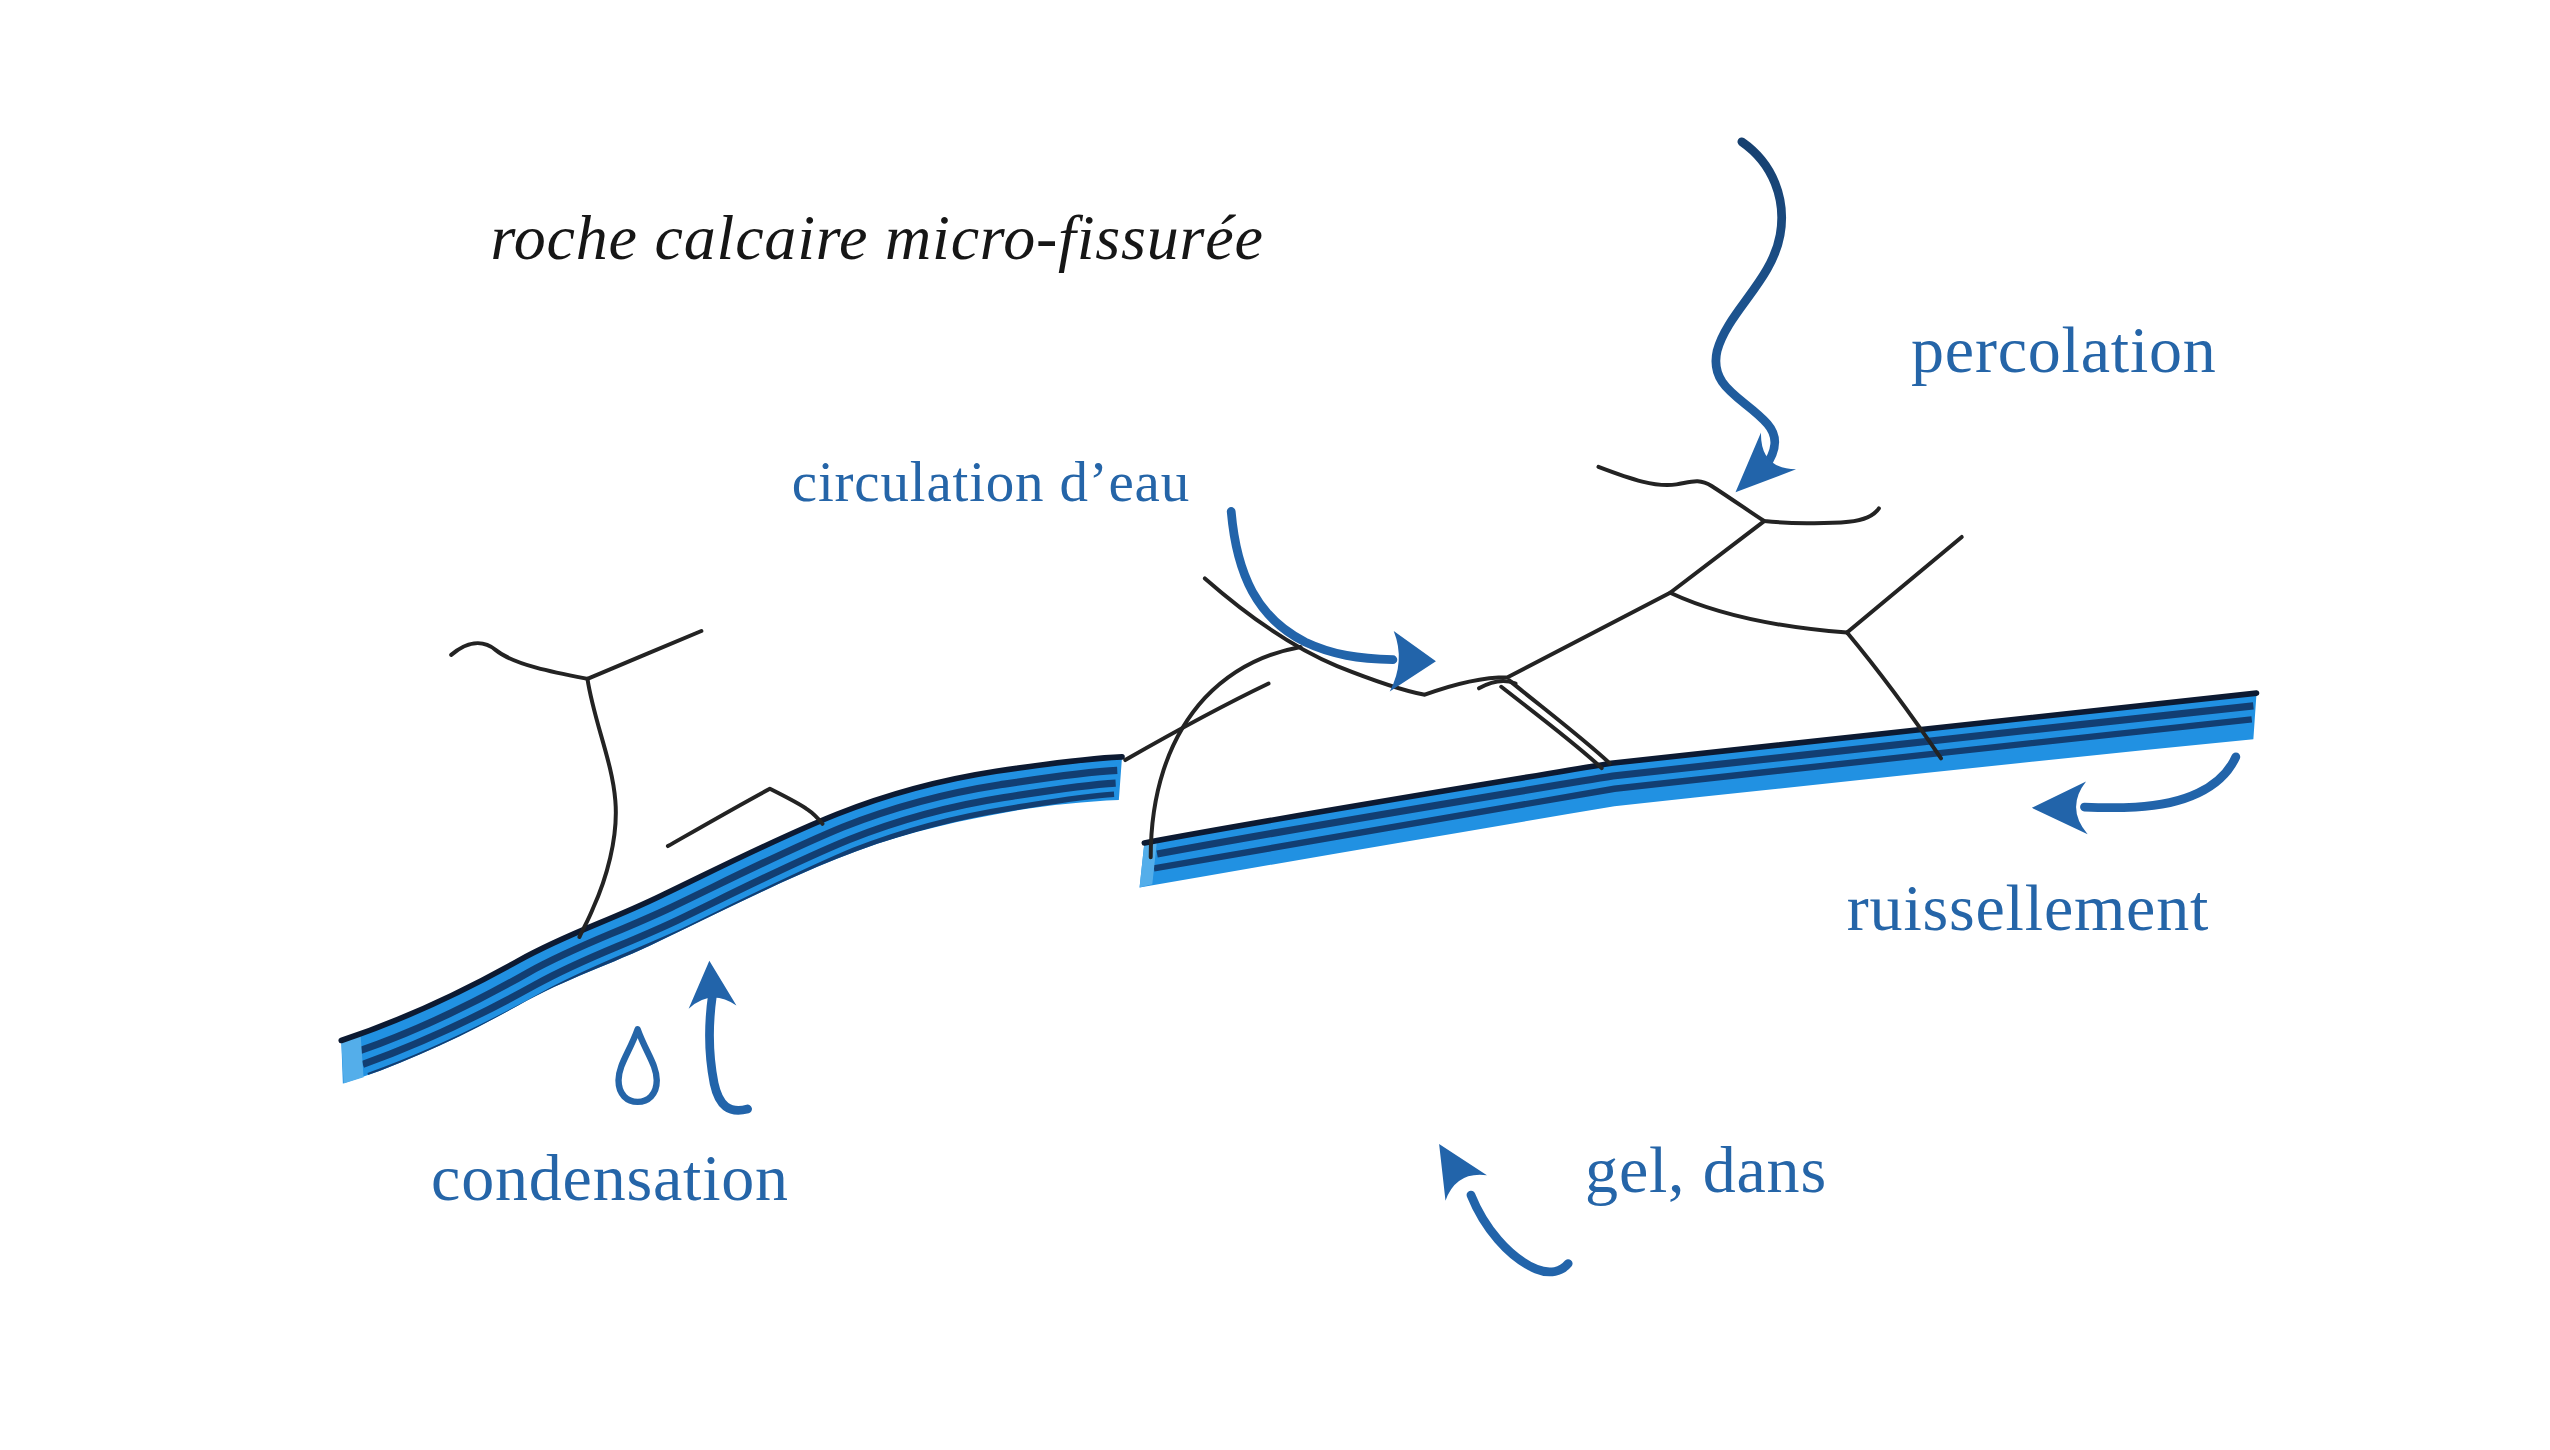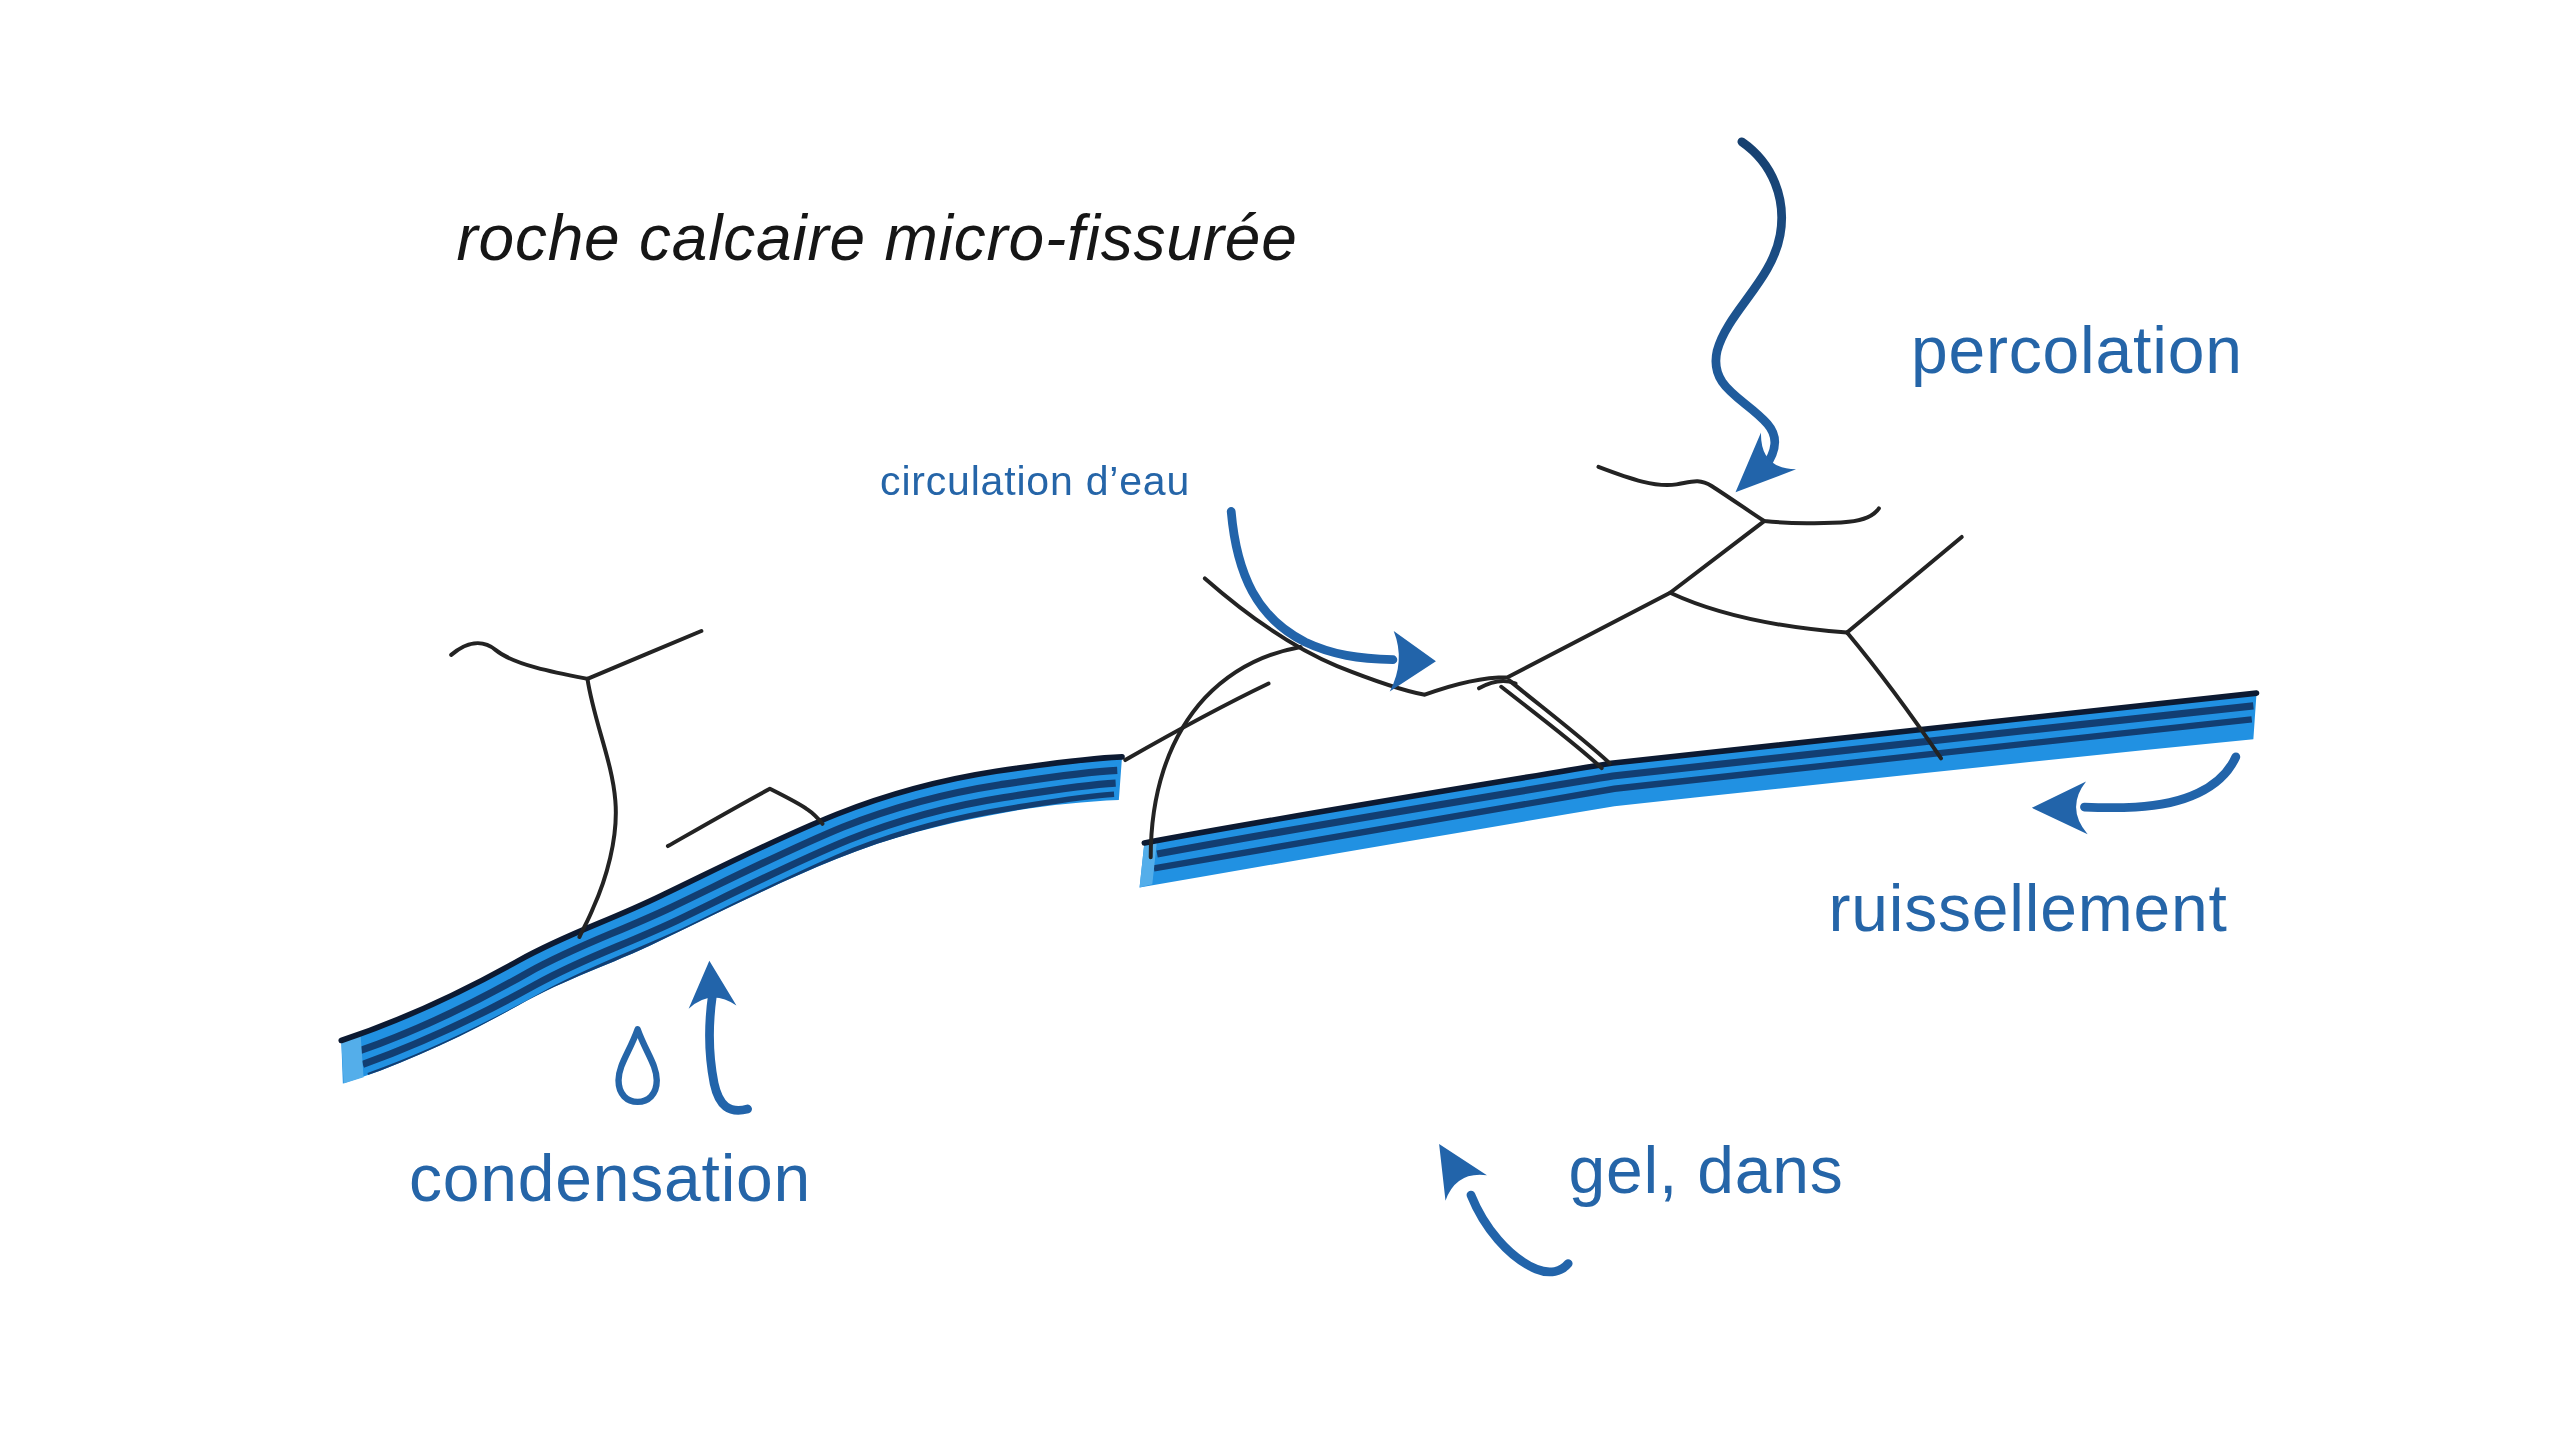--- a/index.html
+++ b/index.html
@@ -13,21 +13,21 @@
     --band_edge:#0c1a32;
     --arrow_blue:#2264aa;
     --arrow_blue_dark:#17406f;
   }
   html,body{margin:0;padding:0;background:var(--background);}
   .stage{
     position:relative;
     width:2550px;height:1358px;
     background:var(--background);
     overflow:hidden;
-    font-family:Liberation Sans, sans-serif;
+    font-family:Liberation Serif, serif;
   }
   .stage svg{position:absolute;left:0;top:0;}
   .lbl{
     position:absolute;
     color:var(--label_blue);
     font-size:66px;
     letter-spacing:0.8px;
     white-space:nowrap;
   }
   .lbl-center{transform:translateX(-50%);}
@@ -37,21 +37,21 @@
     font-size:64px;
     font-style:italic;
     transform:translateX(-50%);
     white-space:nowrap;
     letter-spacing:0.8px;
   }
   .circ-block{
     position:absolute;
     text-align:left;
     color:var(--label_blue);
-    font-size:41px;
+    font-size:57px;
     line-height:89px;
     white-space:nowrap;
     letter-spacing:0.8px;
   }
 </style>
 </head>
 <body>
 
 <div class="stage">
 

